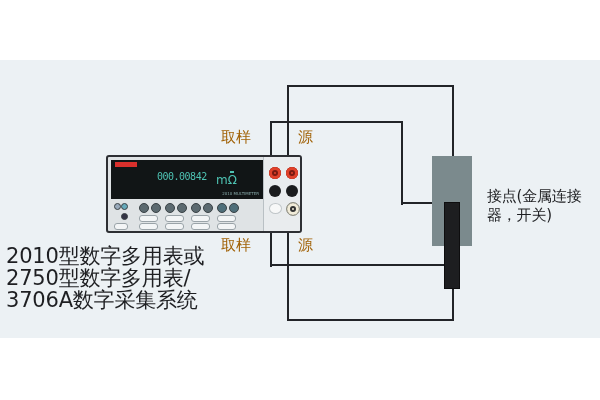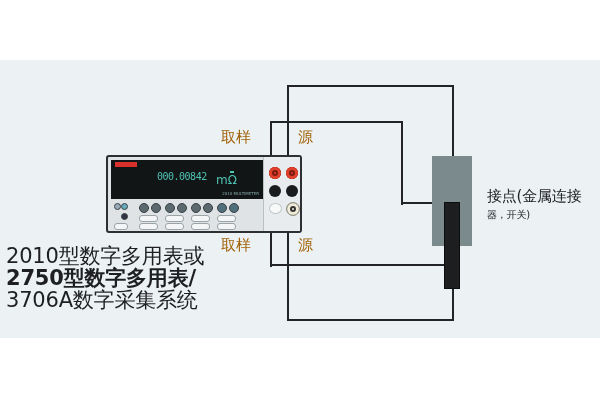--- a/index.html
+++ b/index.html
@@ -95,17 +95,17 @@
     <div class="jack blk" style="left:22px;top:28px;"></div>
     <div class="wbtn" style="left:5px;top:46px;"></div>
     <div class="jack cream" style="left:22px;top:45px;"></div>
   </div>
 </div>
 
 <div class="contact-gray"></div>
 <div class="contact-dark"></div>
 
 <div class="desc" style="left:6px;top:245px;">2010型数字多用表或</div>
-<div class="desc" style="left:6px;top:267px;font-weight:bold;">2750型数字多用表/</div>
+<div class="desc" style="left:6px;top:267px;">2750型数字多用表/</div>
 <div class="desc" style="left:6px;top:289px;">3706A数字采集系统</div>
 
 <div class="desc" style="left:487px;top:185px;font-size:15px;">接点(金属连接</div>
-<div class="desc" style="left:487px;top:204px;font-size:10px;">器，开关)</div>
+<div class="desc" style="left:487px;top:204px;font-size:15px;">器，开关)</div>
 
 </body></html>

